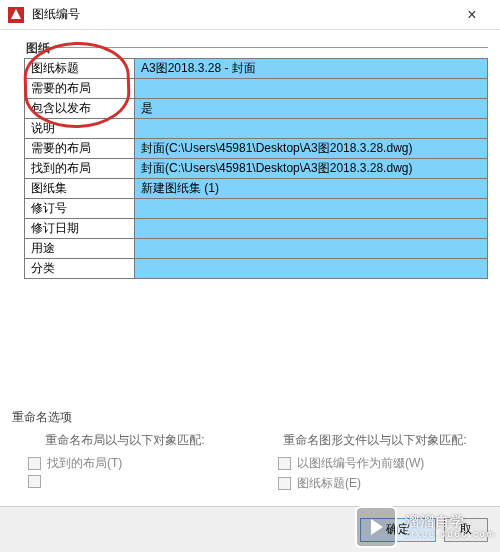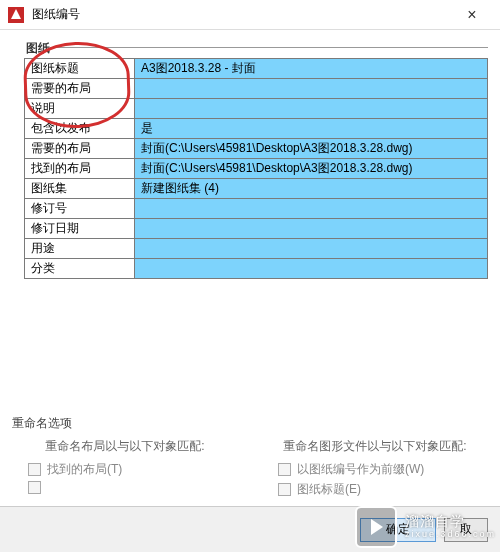--- a/index.html
+++ b/index.html
@@ -20,21 +20,21 @@
     .annotation { position:absolute; border: 3px solid #d32f2f; border-radius: 50% / 40%; pointer-events:none; z-index: 50; }
     .annotation.a1 { left: 24px; top: 42px; width: 106px; height: 86px; transform: rotate(-2deg); }
     
     .grid-table { width: 100%; border-collapse: collapse; }
     .grid-table td { border: 1px solid #7a7a7a; height: 20px; padding: 1px 6px; font-size: 12px; vertical-align: middle; background: #7dd3fc; }
     .grid-table td.label { width: 110px; background: #fff; color:#000; }
     .grid-table td.val { color:#000; }
     
     .spacer { height: 130px; }
     
-    .rename-section { margin-top: 6px; padding: 0 12px; }
+    .rename-section { padding: 0 12px; }
     .rename-title { color:#444; margin-bottom: 6px; font-size: 12px; }
     .rename-cols { display:flex; gap: 24px; text-align: center; }
     .rename-col { flex:1; }
     .rename-col .col-label { color:#666; margin-bottom: 6px; display:block; }
     .chk-row { display:flex; align-items:center; margin: 3px 0 3px 16px; color:#888; }
     .chk { width: 13px; height: 13px; border: 1px solid #aaa; margin-right: 6px; background:#f5f5f5; }
     
     .button-bar { position:absolute; bottom: 0; left:0; right:0; height: 46px; background:#f0f0f0; border-top:1px solid #ccc; display:flex; justify-content:flex-end; align-items:center; padding-right: 12px; gap: 8px; }
     .btn { min-width: 76px; height: 24px; border:1px solid #8a8a8a; background:#e8e8e8; font-size:12px; display:flex; align-items:center; justify-content:center; cursor:pointer; }
     .btn:first-child { background:#d8eaf9; border-color:#5a99d6; }
@@ -67,38 +67,38 @@
     <tbody id="grid-body">
         <tr>
           <td class="label">图纸标题</td>
           <td class="val">A3图2018.3.28 - 封面</td>
         </tr>
         <tr>
           <td class="label">需要的布局</td>
           <td class="val"></td>
         </tr>
         <tr>
+          <td class="label">包含以发布</td>
+          <td class="val">是</td>
+        </tr>
+        <tr>
           <td class="label">说明</td>
           <td class="val"></td>
-        </tr>
-        <tr>
-          <td class="label">包含以发布</td>
-          <td class="val">是</td>
         </tr>
         <tr>
           <td class="label">需要的布局</td>
           <td class="val">封面(C:\Users\45981\Desktop\A3图2018.3.28.dwg)</td>
         </tr>
         <tr>
           <td class="label">找到的布局</td>
           <td class="val">封面(C:\Users\45981\Desktop\A3图2018.3.28.dwg)</td>
         </tr>
         <tr>
           <td class="label">图纸集</td>
-          <td class="val">新建图纸集 (4)</td>
+          <td class="val">新建图纸集 (1)</td>
         </tr>
         <tr>
           <td class="label">修订号</td>
           <td class="val"></td>
         </tr>
         <tr>
           <td class="label">修订日期</td>
           <td class="val"></td>
         </tr>
         <tr>

